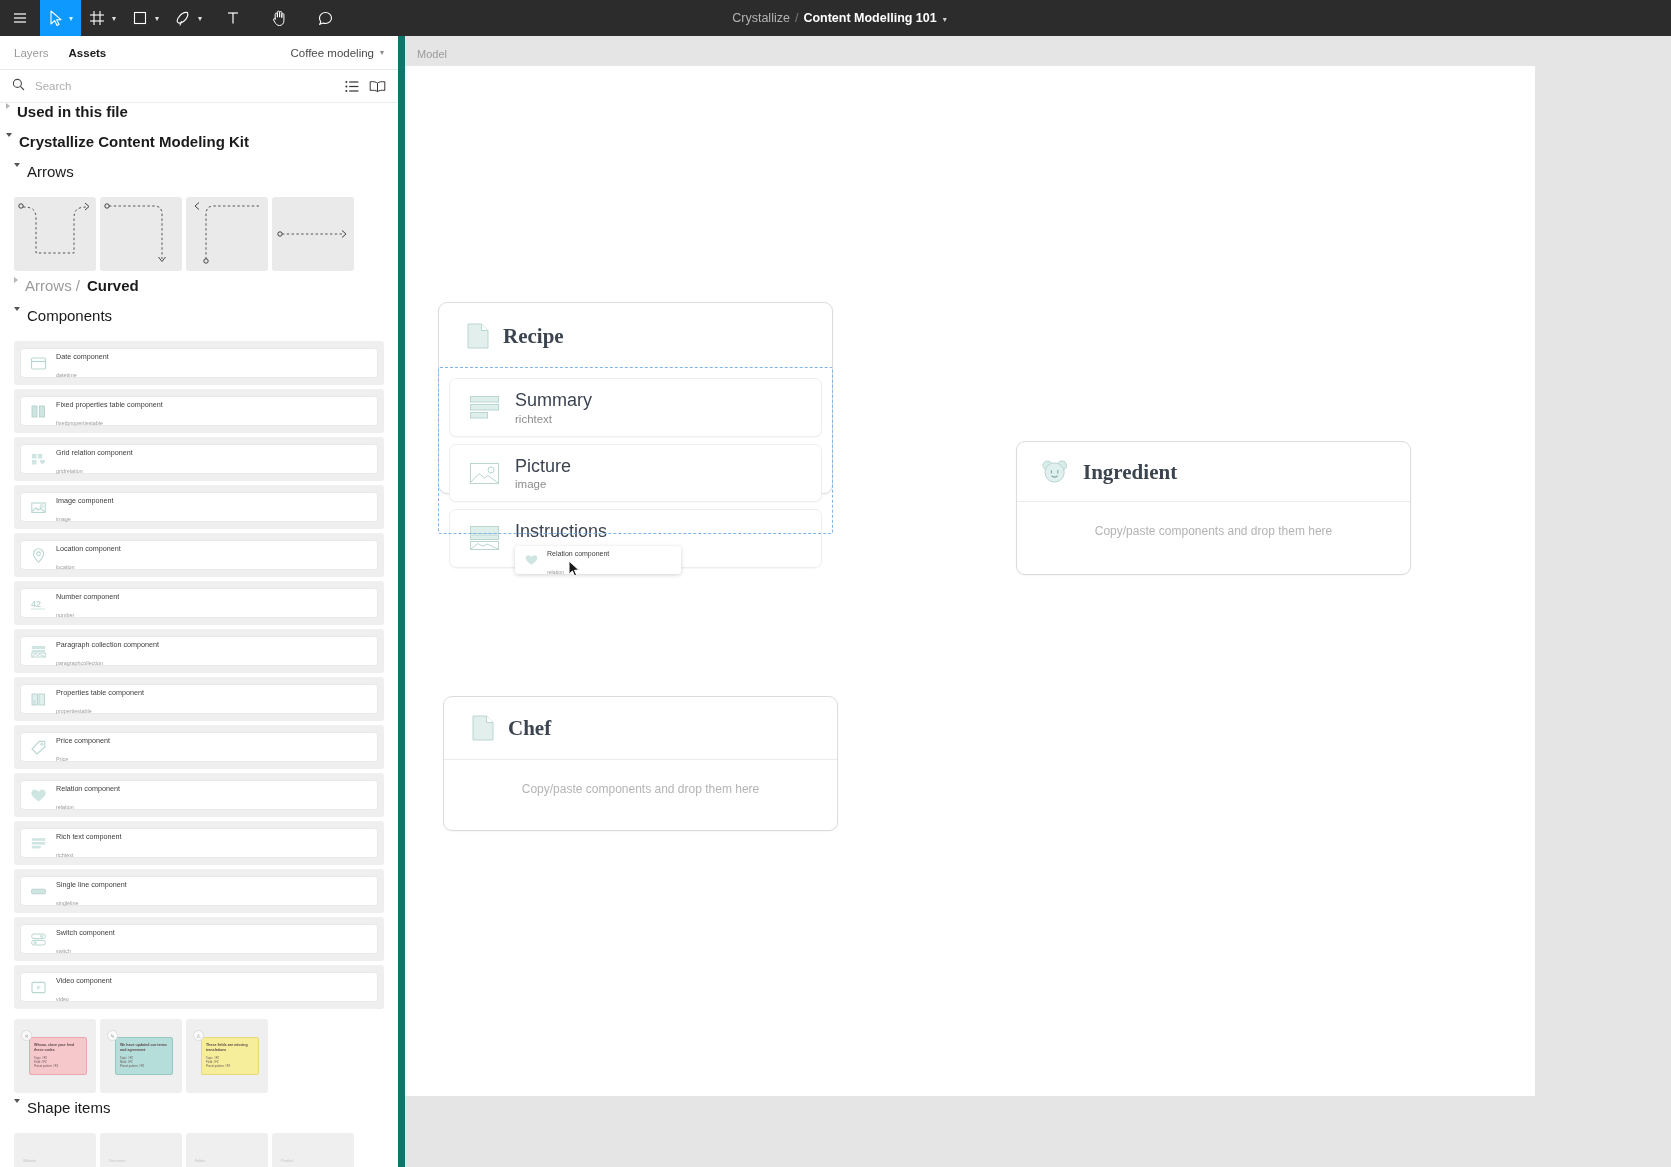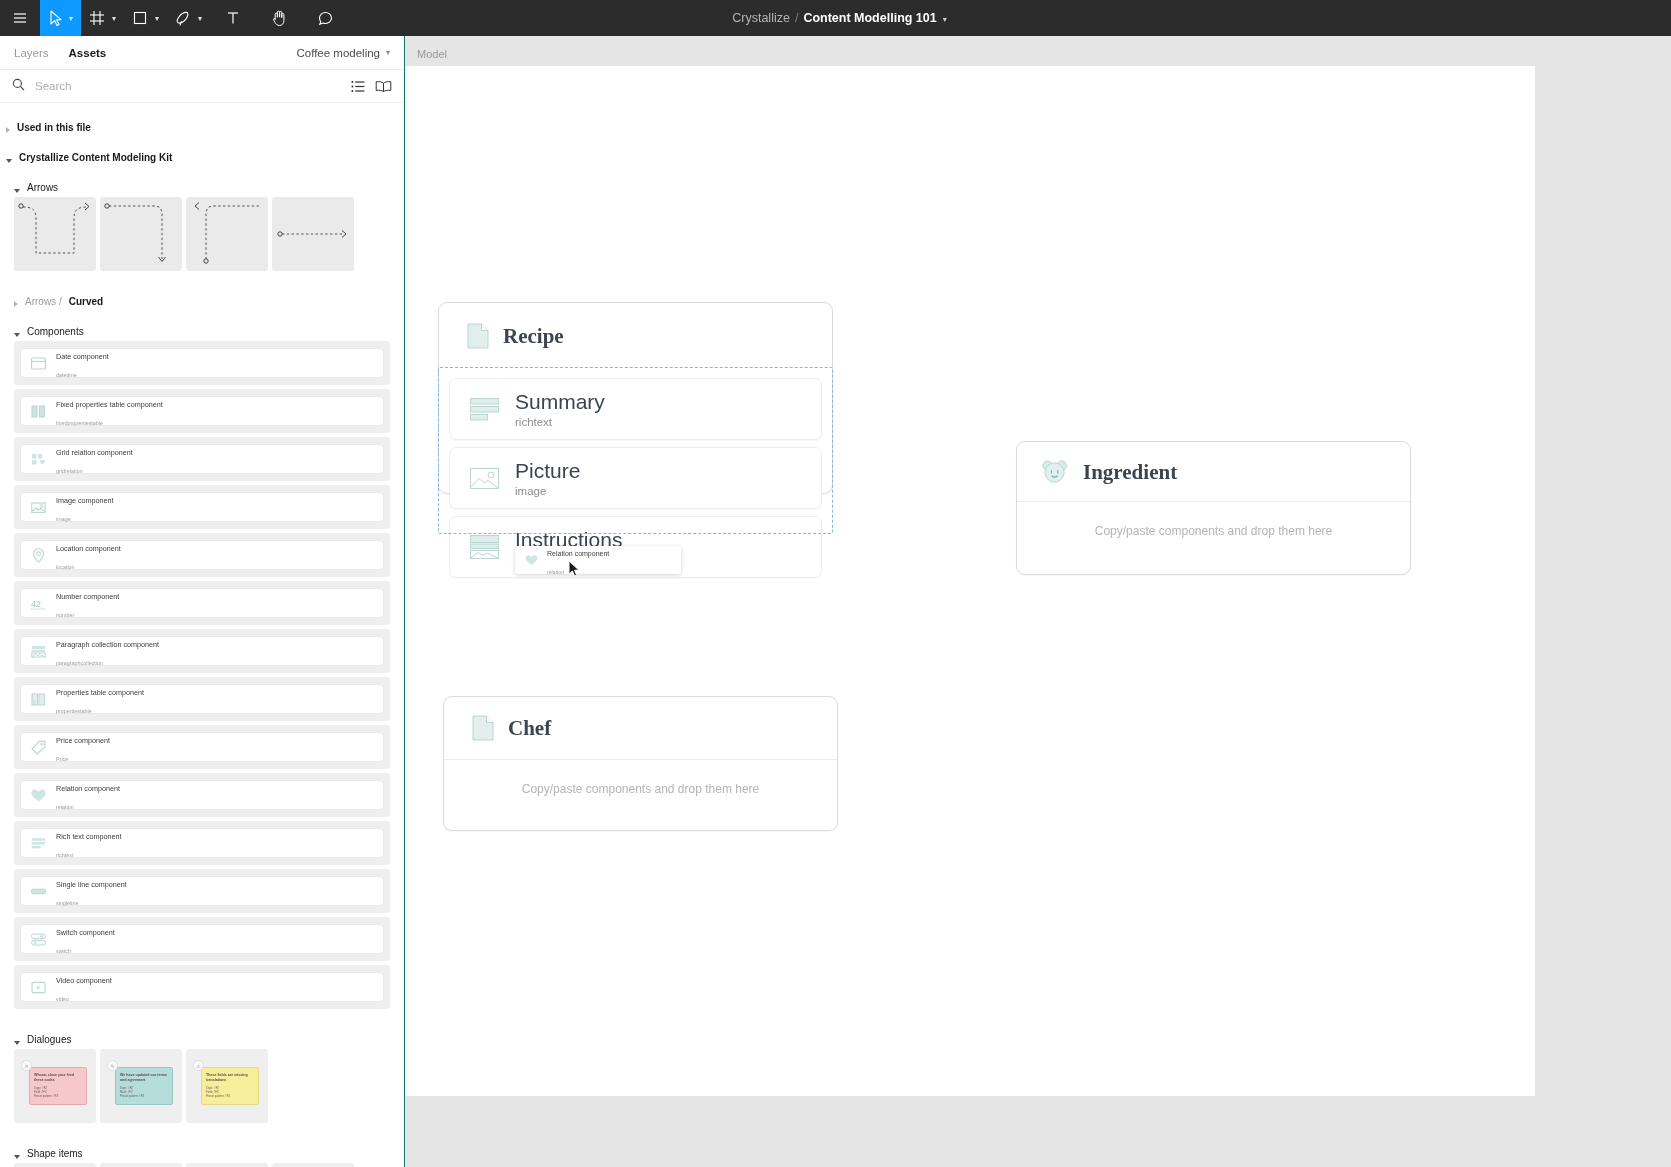--- a/index.html
+++ b/index.html
@@ -44,21 +44,21 @@
   .tb-title .sep { color: #7a7a7a; margin: 0 5px; }
   .tb-title .file { color: #fff; font-weight: bold; }
   .tb-title .dd { color: #d0d0d0; margin-left: 6px; font-size: 8px; }
 
   
   .body-wrap { display: flex; height: 1131px; }
 
   
   .panel {
     width: 405px; min-width: 405px;
-    border-right: 1px solid #0f766e;
+    border-right: 7px solid #0f766e;
     background: #fff;
     display: flex; flex-direction: column;
     height: 1131px;
   }
   .panel-tabs {
     height: 34px;
     display: flex; align-items: center;
     padding: 0 14px;
     border-bottom: 1px solid #e9e9e9;
     font-size: 11.5px;
@@ -81,22 +81,22 @@
     font-size: 11.5px; color: #333;
     font-family: "Liberation Sans", sans-serif;
     background: transparent;
   }
   .search-row .sinput::placeholder { color: #aeaeae; }
   .view-ico { color: #333; display: flex; align-items: center; }
 
   .panel-scroll { flex: 1; overflow: hidden; padding-bottom: 10px; }
 
   .sec-head {
-    display: flex; align-items: flex-end; gap: 7px;
-    font-size: 10px; color: #1a1a1a;
+    display: flex; align-items: flex-start; gap: 7px;
+    font-size: 15px; color: #1a1a1a;
     padding: 0 0 0 6px; height: 30px;
   }
   .sec-head.bold { font-weight: bold; }
   .tri {
     width: 0; height: 0; display: inline-block;
     border-left: 4px solid #555; border-top: 3.2px solid transparent;
     border-bottom: 3.2px solid transparent;
   }
   .tri.open {
     border-left: 3.6px solid transparent; border-right: 3.6px solid transparent;
@@ -214,21 +214,21 @@
     border-radius: 2px;
   }
 
   .field-row {
     display: flex; align-items: center; gap: 16px;
     background: #fff; border: 1px solid #eeeeee; border-radius: 7px;
     padding: 11px 20px; margin-bottom: 7px;
     box-shadow: 0 1px 1px rgba(0,0,0,.03);
   }
   .field-ico { width: 29px; height: 27px; flex: 0 0 29px; }
-  .field-name { font-size: 21px; color: #3b4450; line-height: 1.15; }
+  .field-name { font-size: 18px; color: #3b4450; line-height: 1.15; }
   .field-type { font-size: 11.5px; color: #8d8d8d; margin-top: 2px; }
 
   .drag-ghost {
     position: absolute;
     width: 166px; height: 28px;
     background: #fff; border-radius: 3px;
     box-shadow: 0 1px 4px rgba(0,0,0,.18);
     display: flex; align-items: center; gap: 8px; padding: 0 9px;
   }
   .drag-ico { width: 15px; height: 14px; flex: 0 0 15px; color: #bcd9d4; }
@@ -571,24 +571,20 @@
           <span class="comp-ico"><svg viewBox="0 0 17 17" width="17" height="17">
                   <rect x="2" y="3.4" width="13" height="10.2" rx="1" fill="none" stroke="#b9d6d1" stroke-width="1.1"></rect>
                   <path d="M7 6.4 L11.4 8.5 L7 10.6 Z" fill="#cfe5e1"></path>
                 </svg></span>
           <span class="comp-txt"><span class="comp-name">Video component</span><br><span class="comp-sub">video</span></span>
         </div>
           </div>
 
       </div>
 
-      <div class="sec-head" style="padding-left:14px">
-        <span class="tri open"></span>
-        <span>Dialogues</span>
-      </div>
       <div class="dlg-grid">
         <div class="dlg-tile">
           <div class="dlg-note pink">
             <div class="dlg-title">Whoaa, close your feed these codes</div>
             <div class="dlg-lines">
               <div class="dlg-line">Topic: #FZ</div>
               <div class="dlg-line">Field: #FZ</div>
               <div class="dlg-line">Preset pattern: #FZ</div>
             </div>
           </div>

